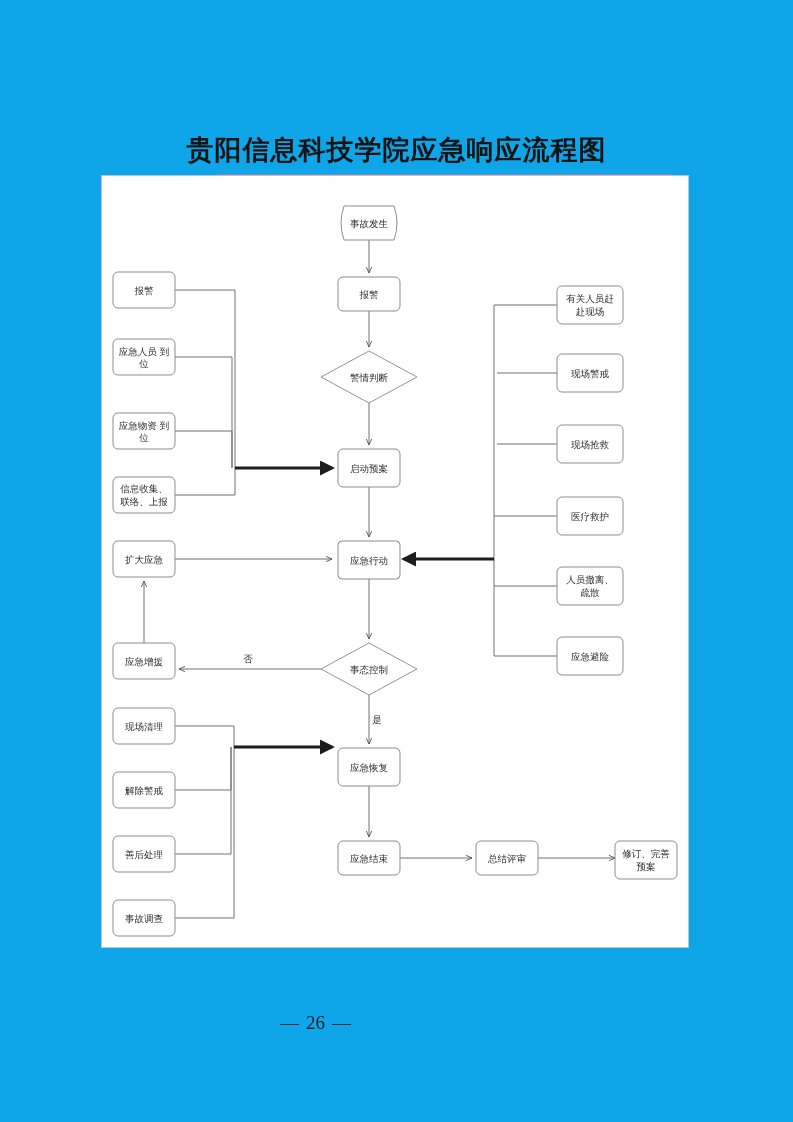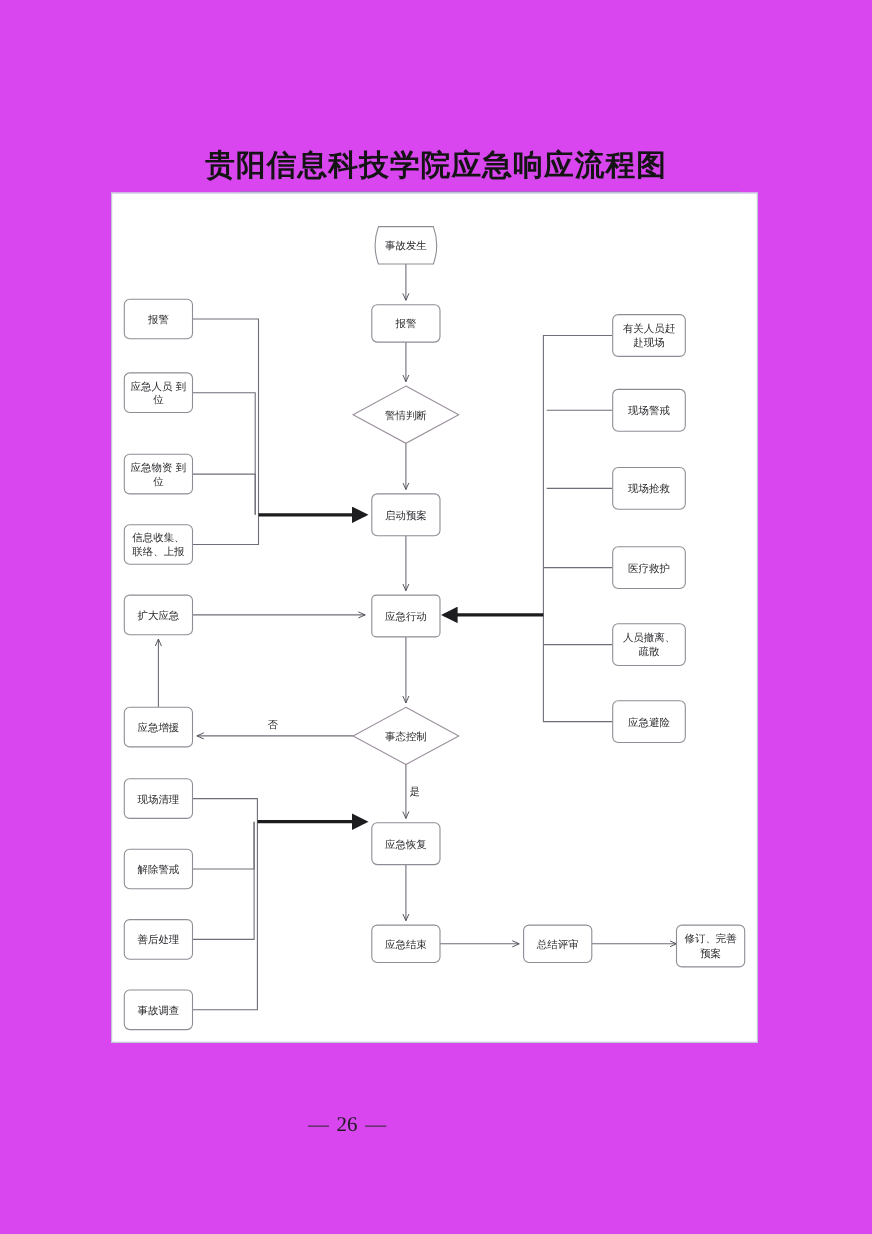--- a/index.html
+++ b/index.html
@@ -10,21 +10,21 @@
   body {
     width: 793px;
     height: 1122px;
     font-family: "Liberation Serif", "DejaVu Serif", serif;
     position: relative;
     overflow: hidden;
   }
   .page {
     position: absolute;
     inset: 0;
-    background: #d946ef;
+    background: #0ea5e9;
   }
   .doc-title {
     position: absolute;
     top: 132px;
     left: 0;
     width: 793px;
     text-align: center;
     font-family: "Liberation Serif", "DejaVu Serif", serif;
     font-weight: bold;
     font-size: 27px;

